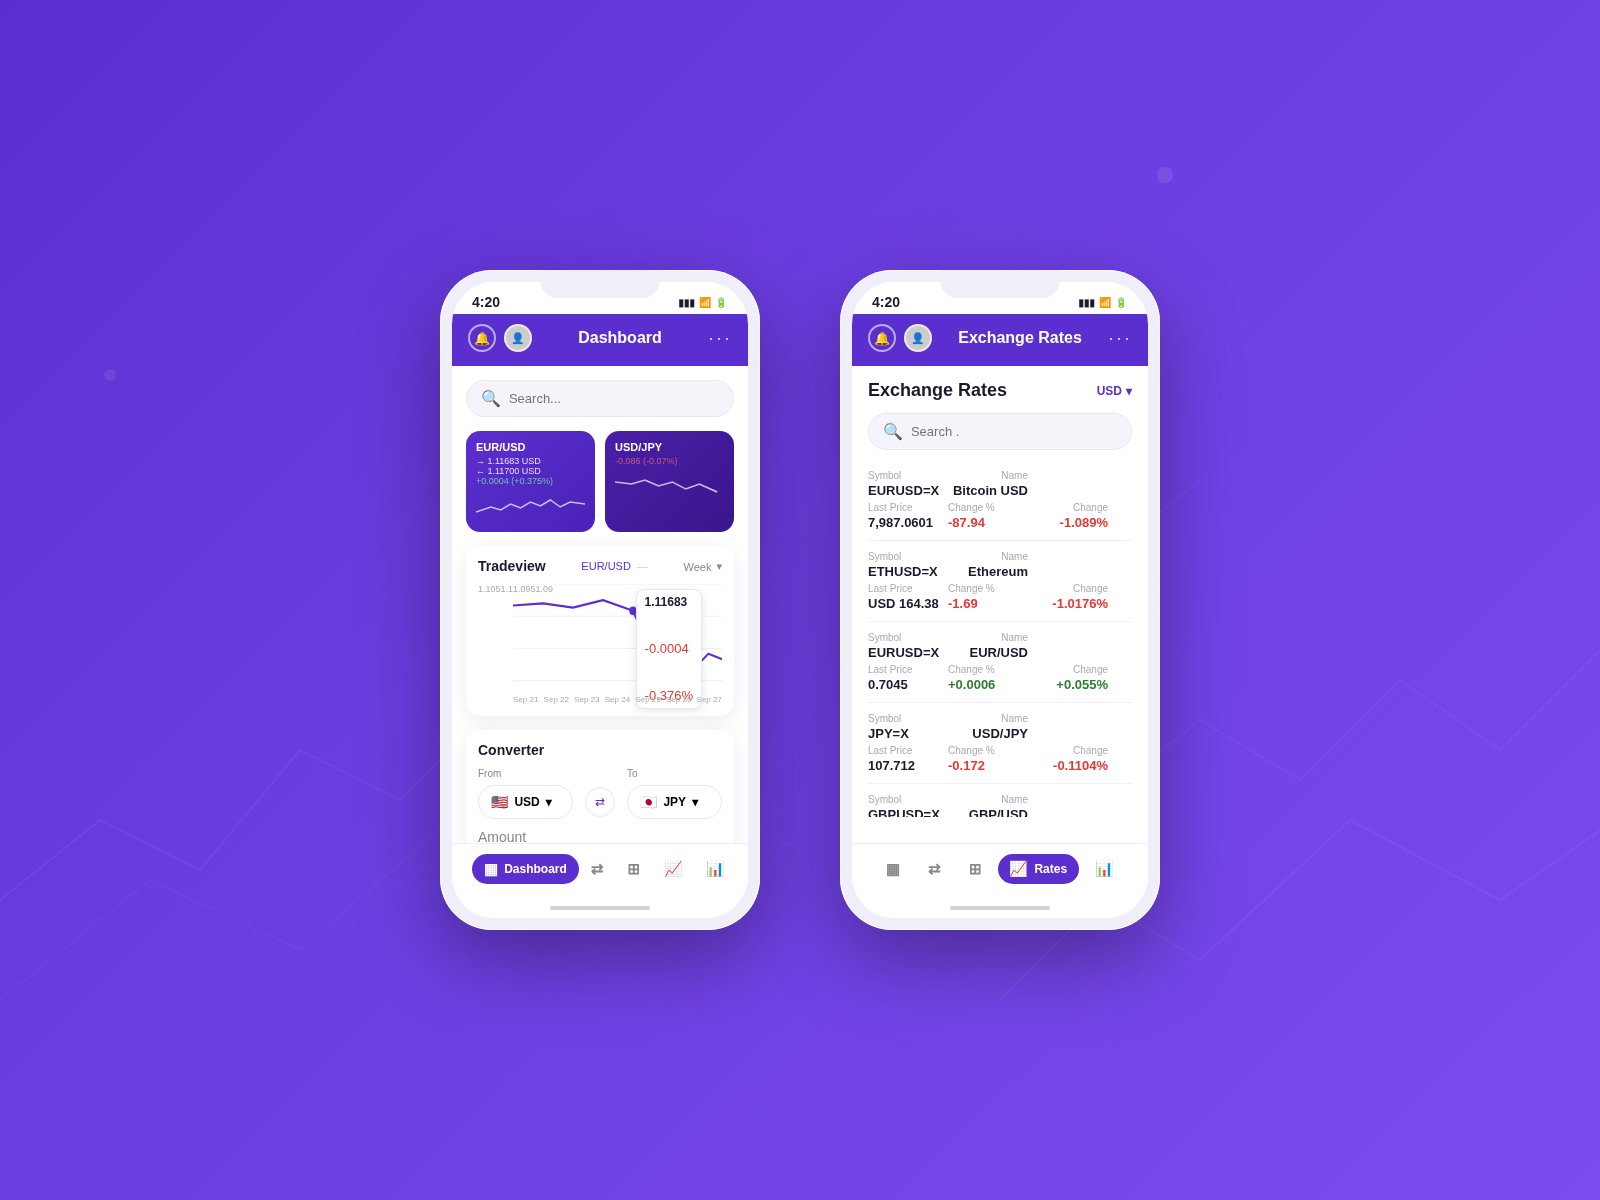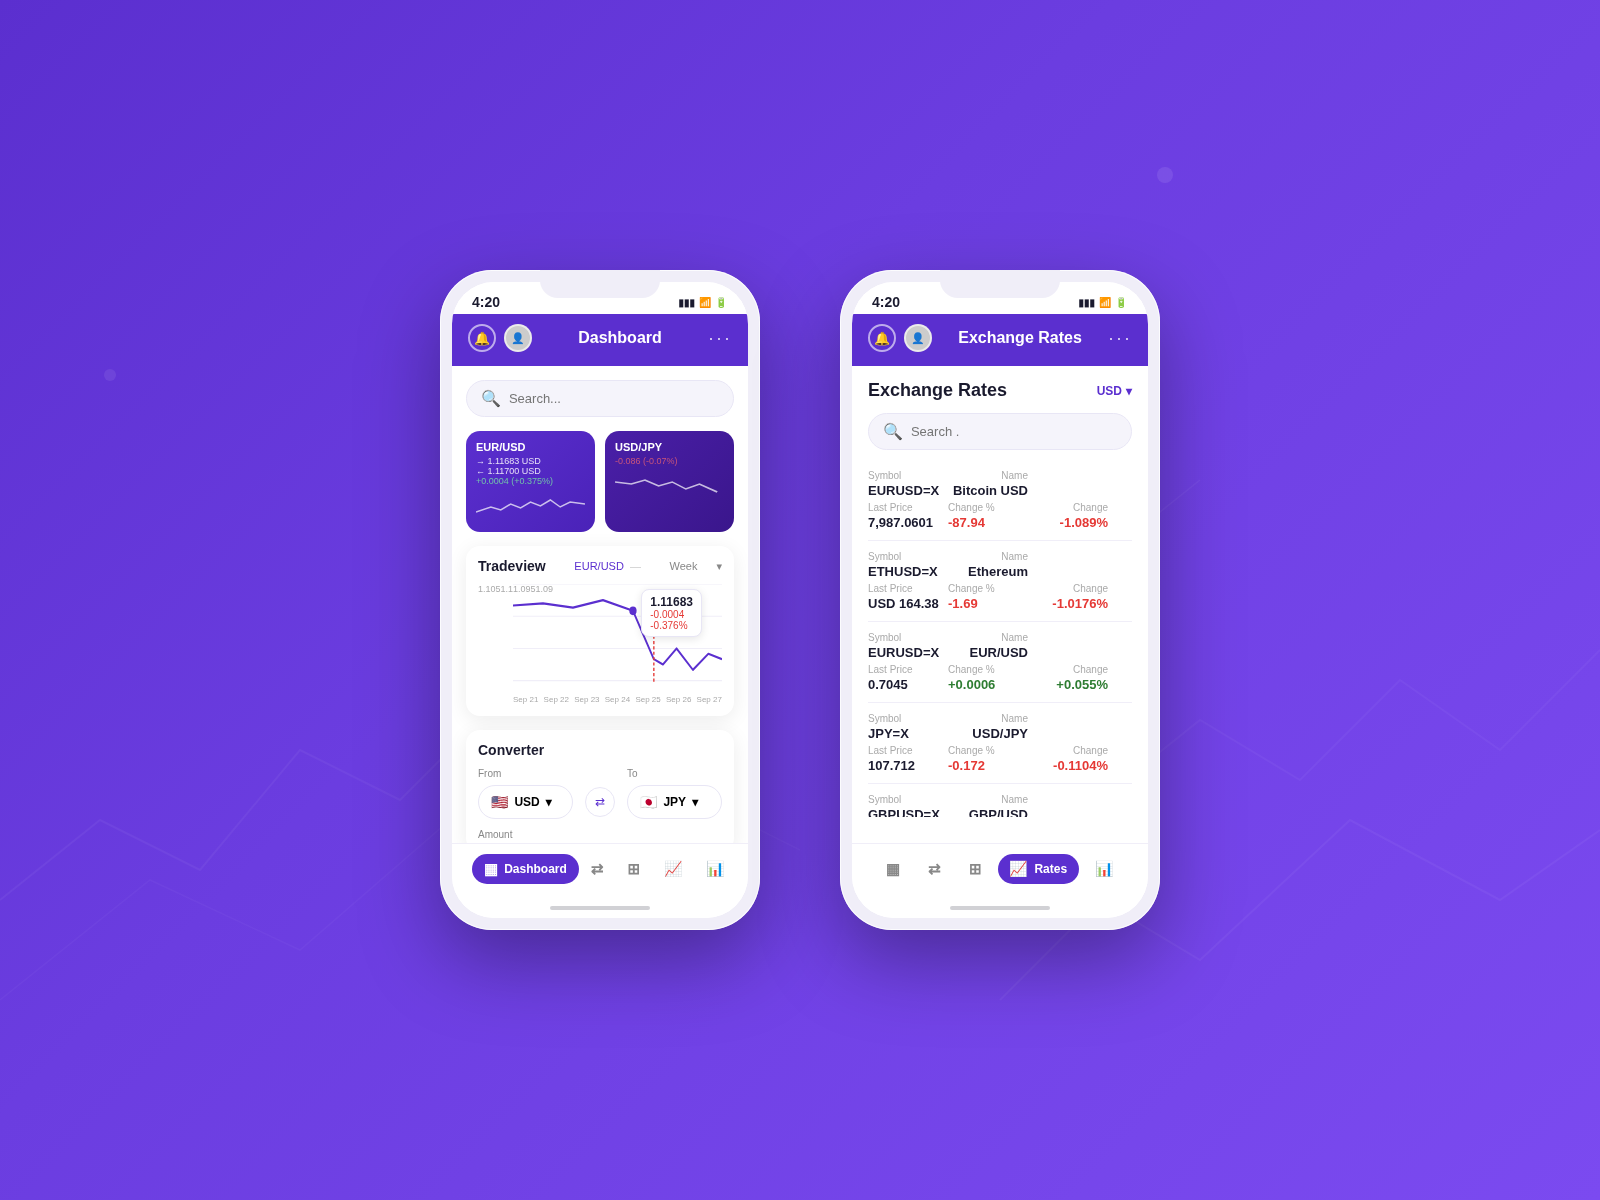--- a/index.html
+++ b/index.html
@@ -191,22 +191,22 @@
       align-items: center;
       gap: 6px;
       font-size: 11px;
       color: #5b2fcf;
     }
 
     .tradeview-week {
       font-size: 11px;
       color: #888;
       display: flex;
-      align-items: center;
-      gap: 19px;
+      align-items: flex-end;
+      gap: 5px;
     }
 
     .chart-area {
       height: 120px;
       position: relative;
     }
 
     .chart-labels-y {
       position: absolute;
       left: 0;
@@ -245,21 +245,21 @@
       right: 20px;
       background: white;
       border: 1px solid #e8e6f5;
       border-radius: 8px;
       padding: 5px 8px;
       font-size: 10px;
       box-shadow: 0 2px 8px rgba(0,0,0,0.1);
     }
 
     .tooltip-price { font-weight: 700; color: #1a1a2e; font-size: 12px; }
-    .tooltip-change { color: #e53935; font-size: 10px; }
+    .tooltip-change { color: #e53935; font-size: 13px; margin-top: 32px; }
 
     
     .converter-section {
       background: white;
       border-radius: 14px;
       padding: 12px;
       box-shadow: 0 4px 20px rgba(0,0,0,0.08);
     }
 
     .converter-title { font-size: 14px; font-weight: 700; color: #1a1a2e; margin-bottom: 10px; }
@@ -283,21 +283,21 @@
     .flag { font-size: 14px; }
     .swap-btn {
       width: 30px; height: 30px;
       border: 1px solid #e8e6f5;
       border-radius: 50%;
       display: flex; align-items: center; justify-content: center;
       font-size: 12px;
       color: #5b2fcf;
       margin-bottom: 2px;
     }
-    .converter-amount-label { font-size: 10px; color: #888; margin-top: 10px; }
+    .converter-amount-label { font-size: 14px; color: #888; margin-top: 10px; }
 
     
     .bottom-nav {
       background: white;
       border-top: 1px solid #f0eef8;
       padding: 10px 20px 14px;
       display: flex;
       justify-content: space-around;
       align-items: center;
     }

